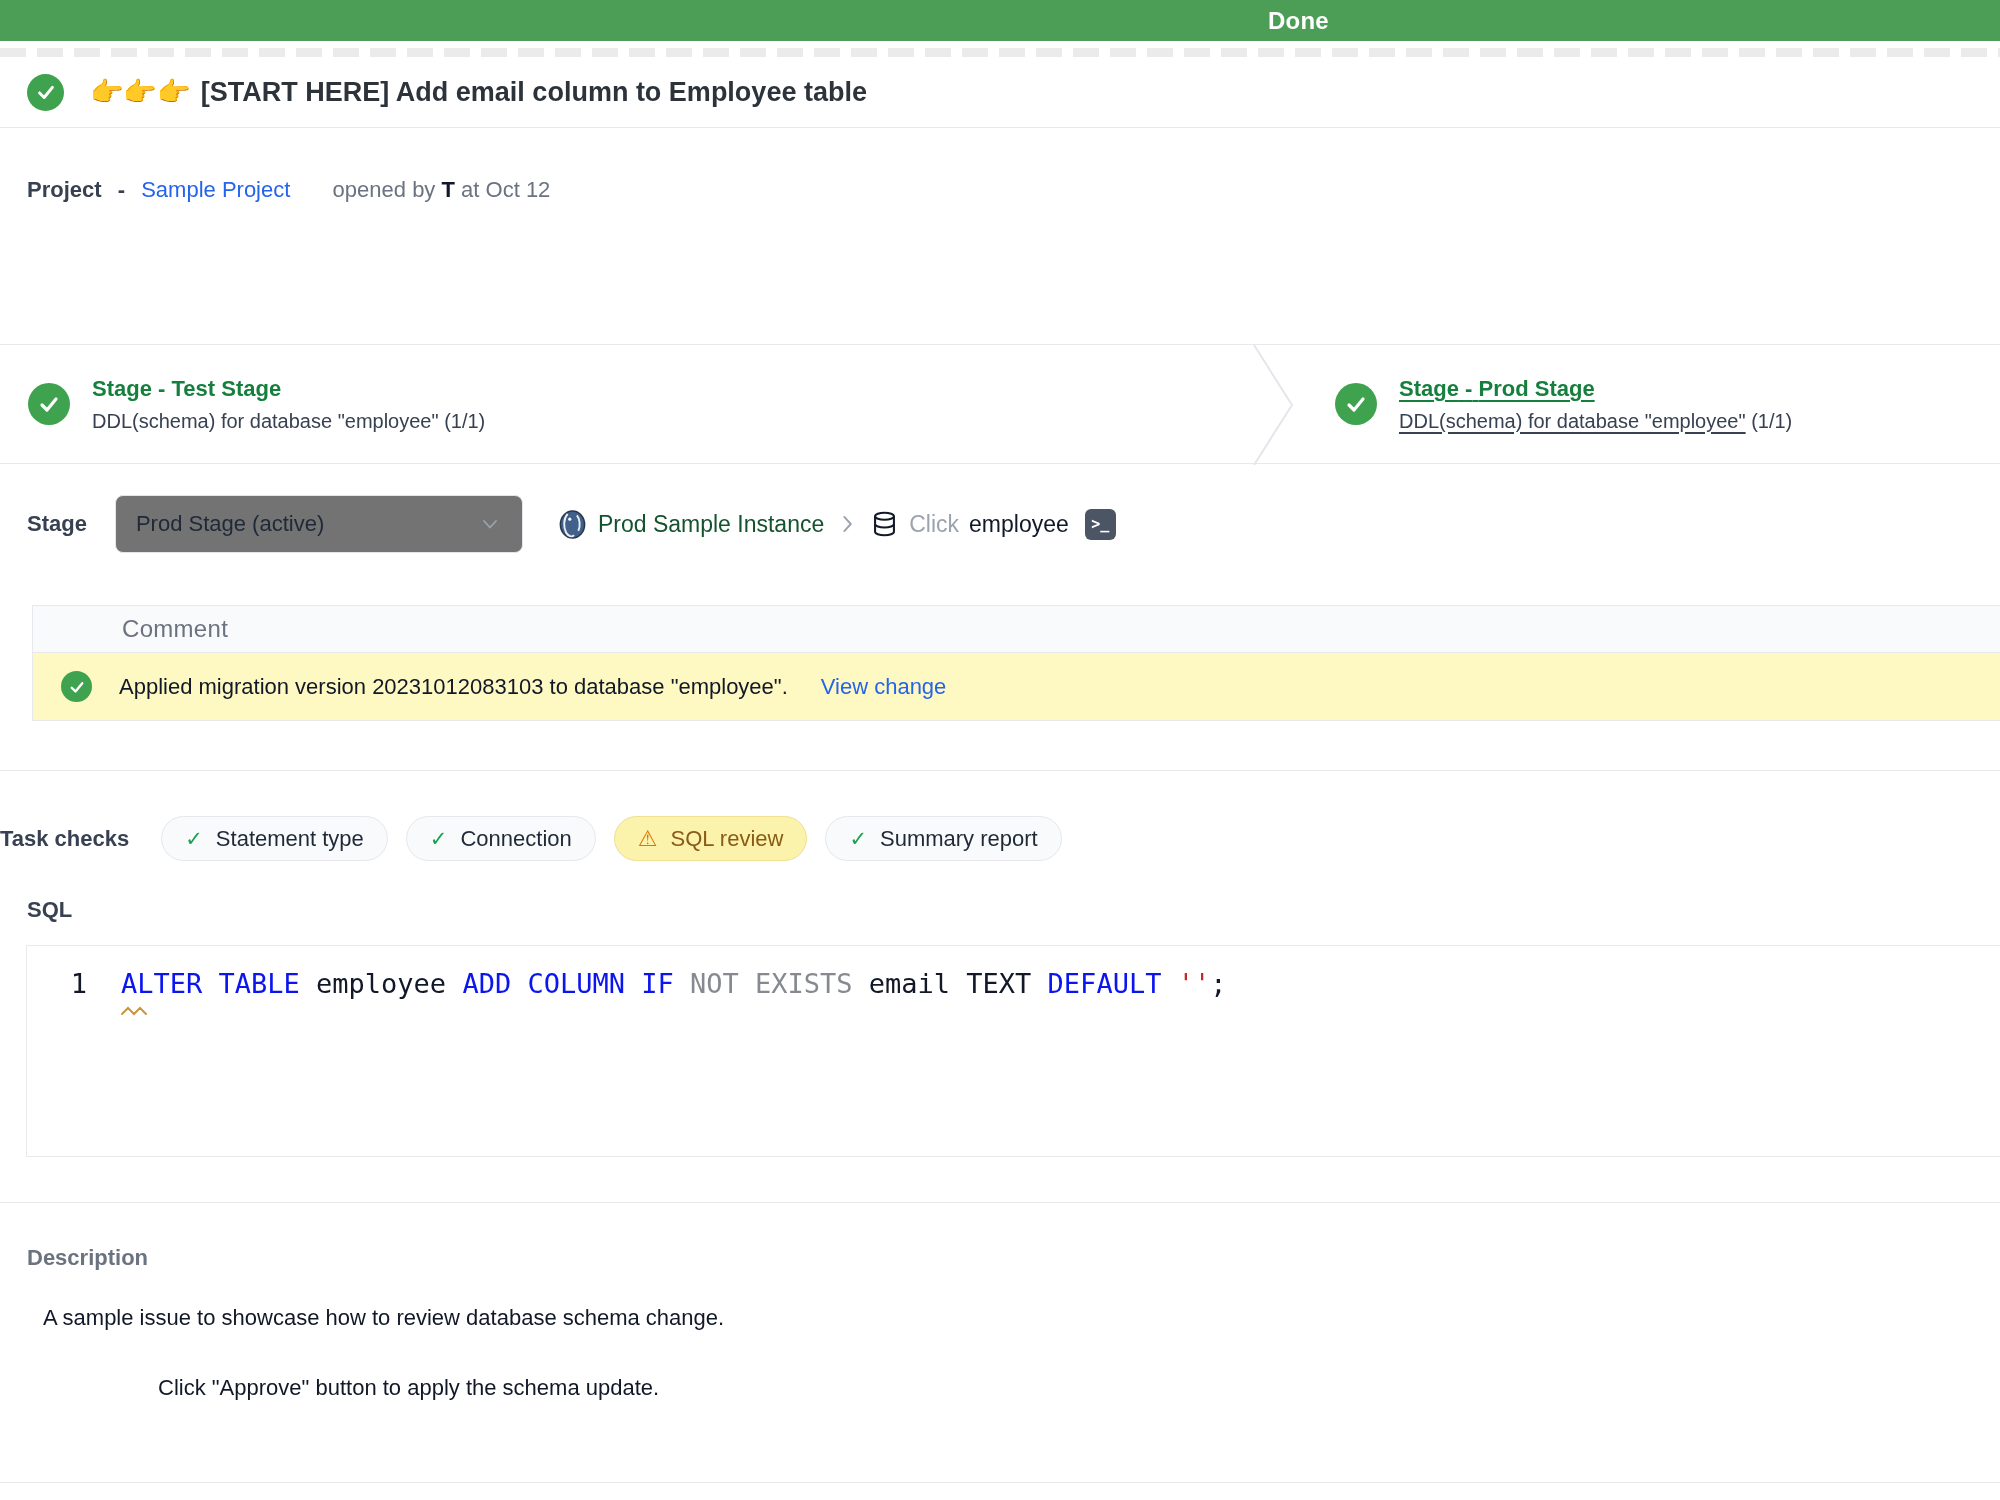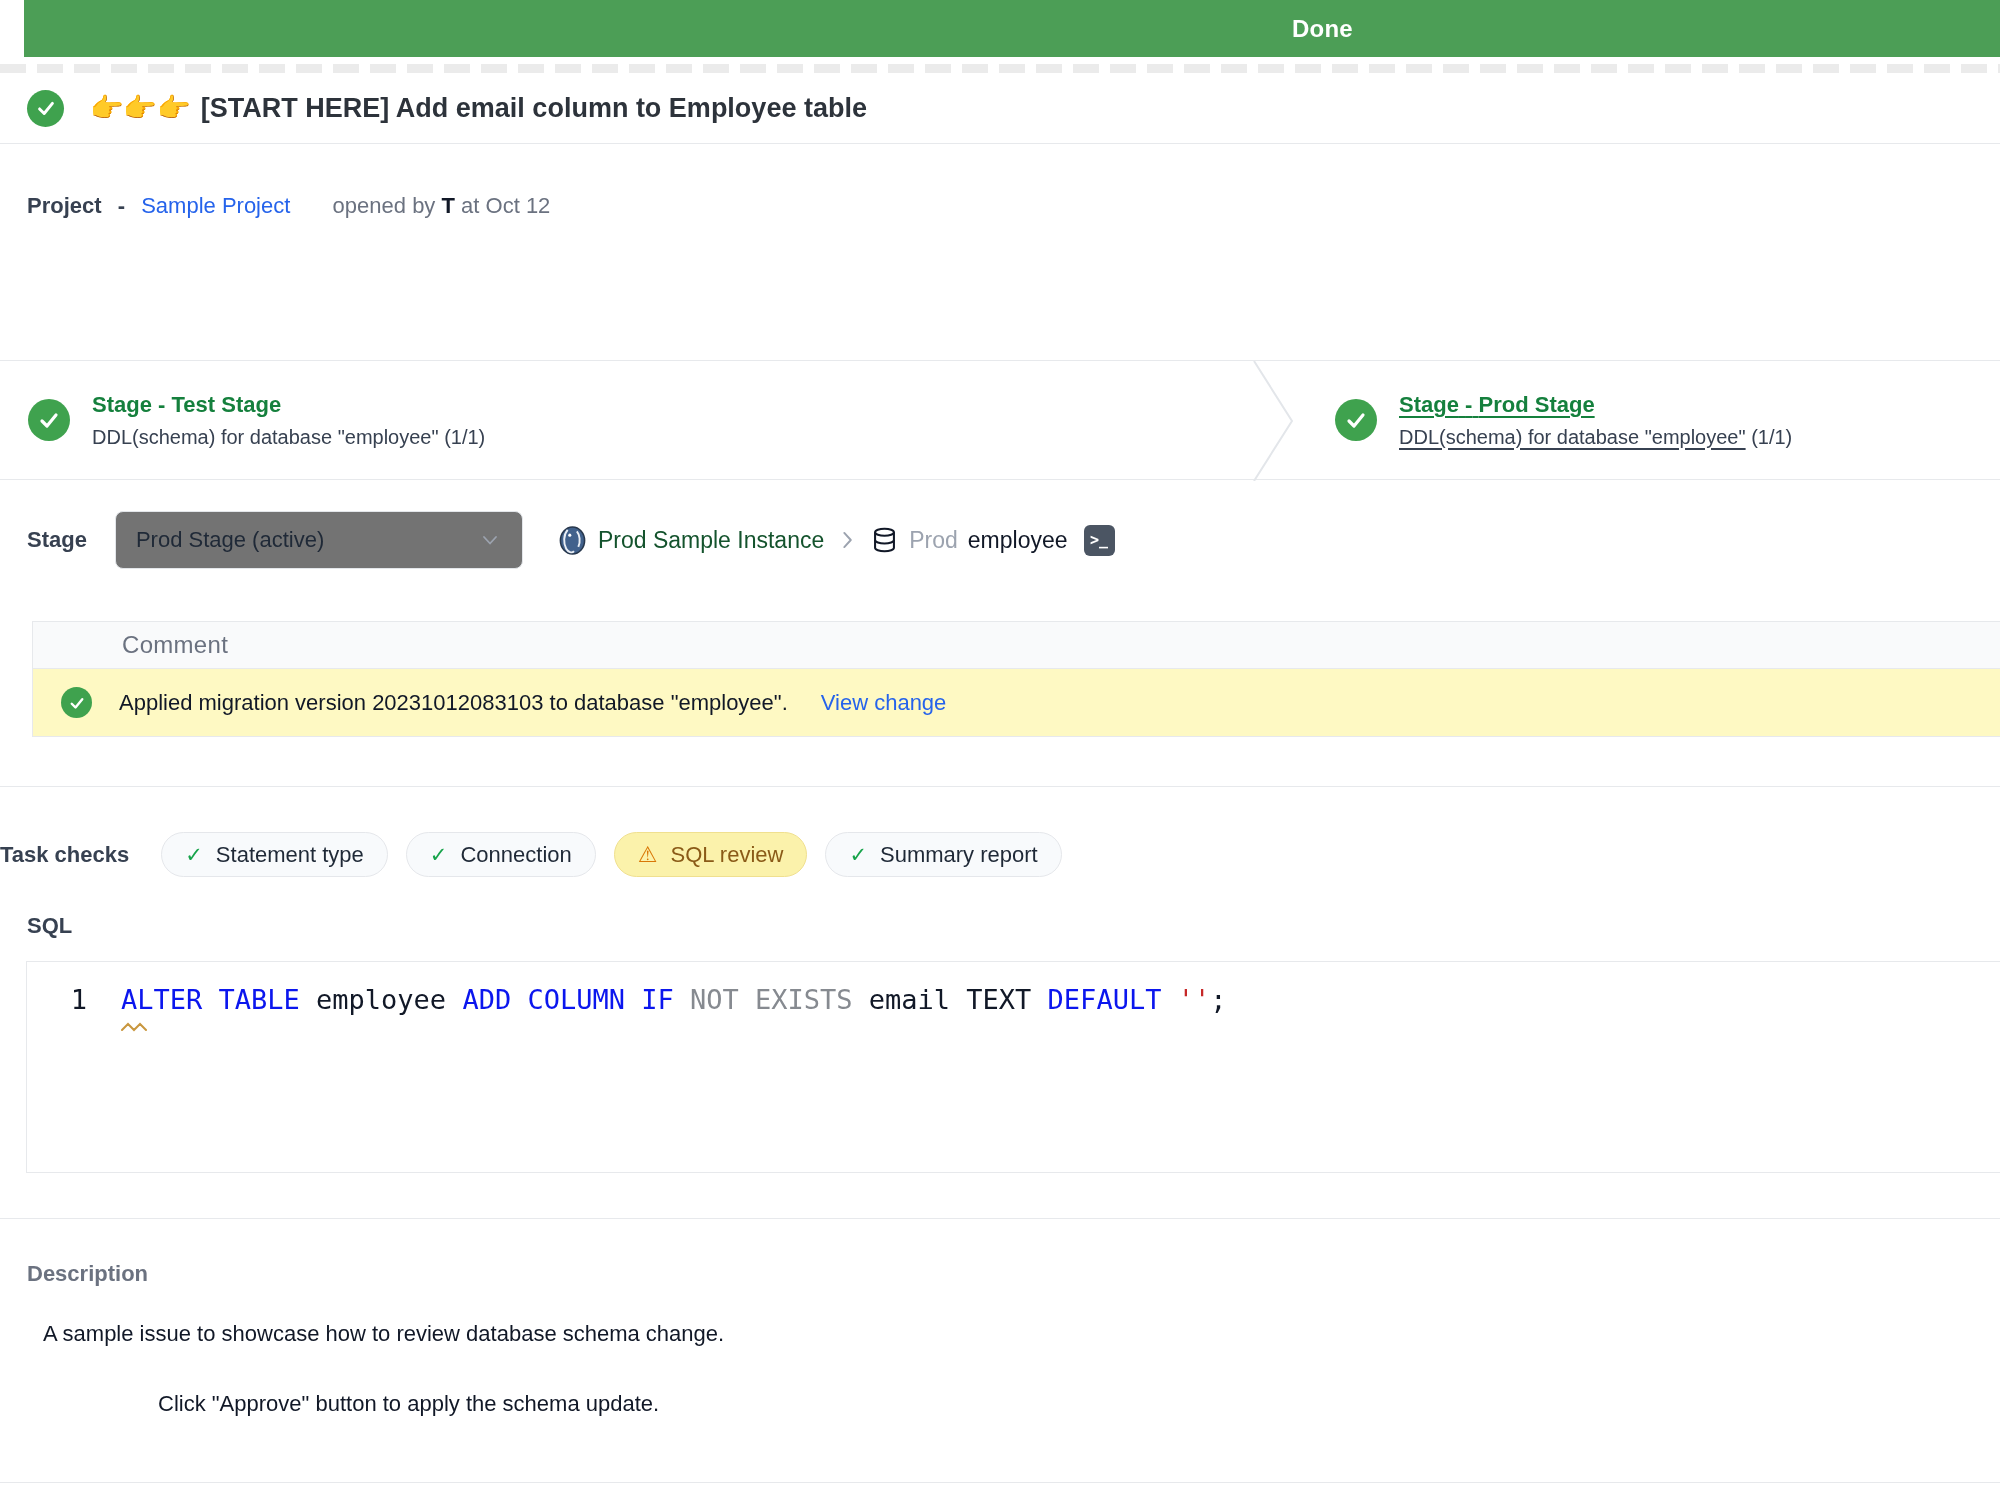--- a/index.html
+++ b/index.html
@@ -4,21 +4,21 @@
 <style>
   * { box-sizing: border-box; }
   html,body { margin:0; padding:0; }
   body {
     width:2000px; height:1500px; position:relative; overflow:hidden;
     background:#ffffff; color:#1f2937;
     font-family:"Liberation Sans", sans-serif;
   }
 
   
-  .banner { height:57px; background:#4c9e56; position:relative;margin-left:24px; }
+  .banner { height:41px; background:#4c9e56; position:relative; }
   .banner-label {
     position:absolute; left:1268px; top:50%; transform:translateY(-50%);
     color:#fff; font-size:24px; font-weight:700; letter-spacing:.2px;
   }
   .banner-strip {
     height:9px; margin-top:7px;
     background:repeating-linear-gradient(90deg,#ebebeb 0 26px, #ffffff 26px 37px);
   }
 
   
@@ -205,21 +205,21 @@
     </svg>
     <span class="instance">Prod Sample Instance</span>
     <svg width="26" height="26" viewBox="0 0 24 24">
         <polyline points="9.5,5.5 15.5,12 9.5,18.5" fill="none" stroke="#9ca3af" stroke-width="1.8" stroke-linecap="round" stroke-linejoin="round"></polyline>
       </svg>
     <svg width="29" height="31" viewBox="0 0 24 24" fill="none" stroke="#111827" stroke-width="1.7">
       <ellipse cx="12" cy="5.2" rx="7.8" ry="2.9"></ellipse>
       <path d="M4.2 5.2 v6.4 c0 1.6 3.5 2.9 7.8 2.9 s7.8 -1.3 7.8 -2.9 V5.2"></path>
       <path d="M4.2 11.6 v6.4 c0 1.6 3.5 2.9 7.8 2.9 s7.8 -1.3 7.8 -2.9 V11.6"></path>
     </svg>
-    <span class="env">Prod</span>
+    <span class="env">Click</span>
     <span class="db">employee</span>
     <span class="terminal-btn">&gt;_</span>
   </div>
 </div>
 
 <div class="comment-table">
   <div class="comment-head">
     <span>Comment</span>
   </div>
   <div class="comment-row">

